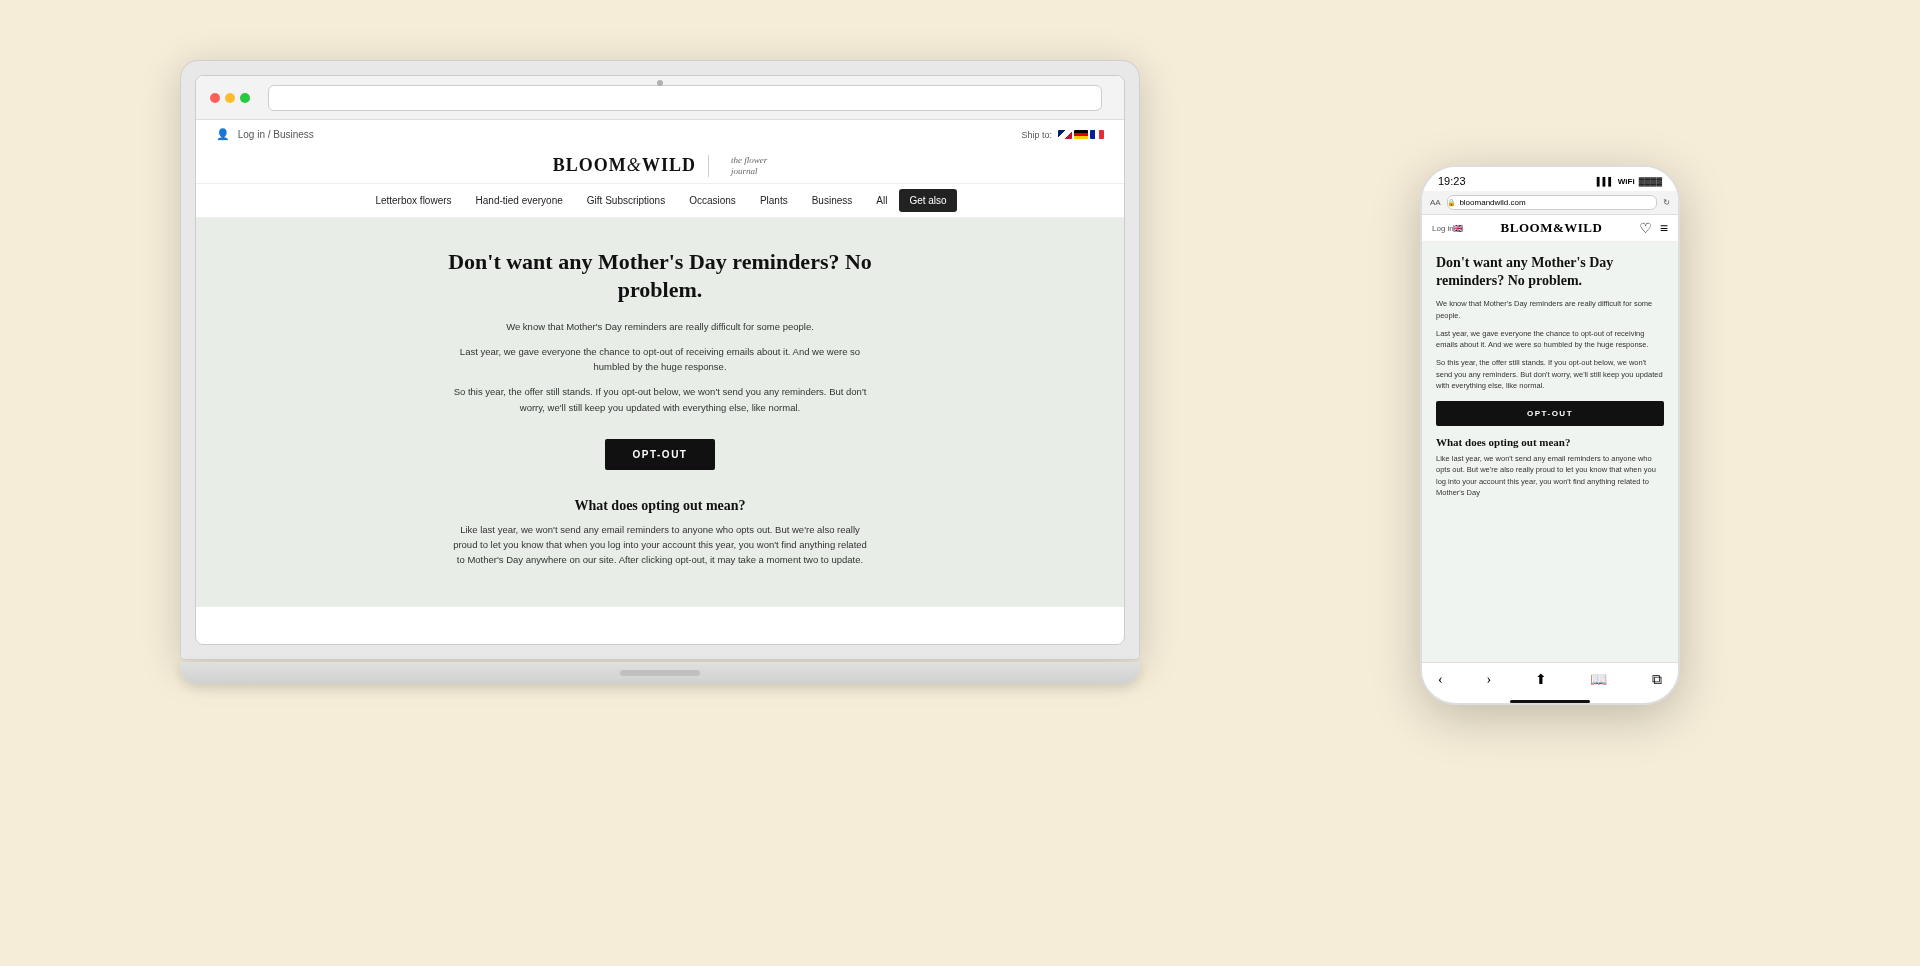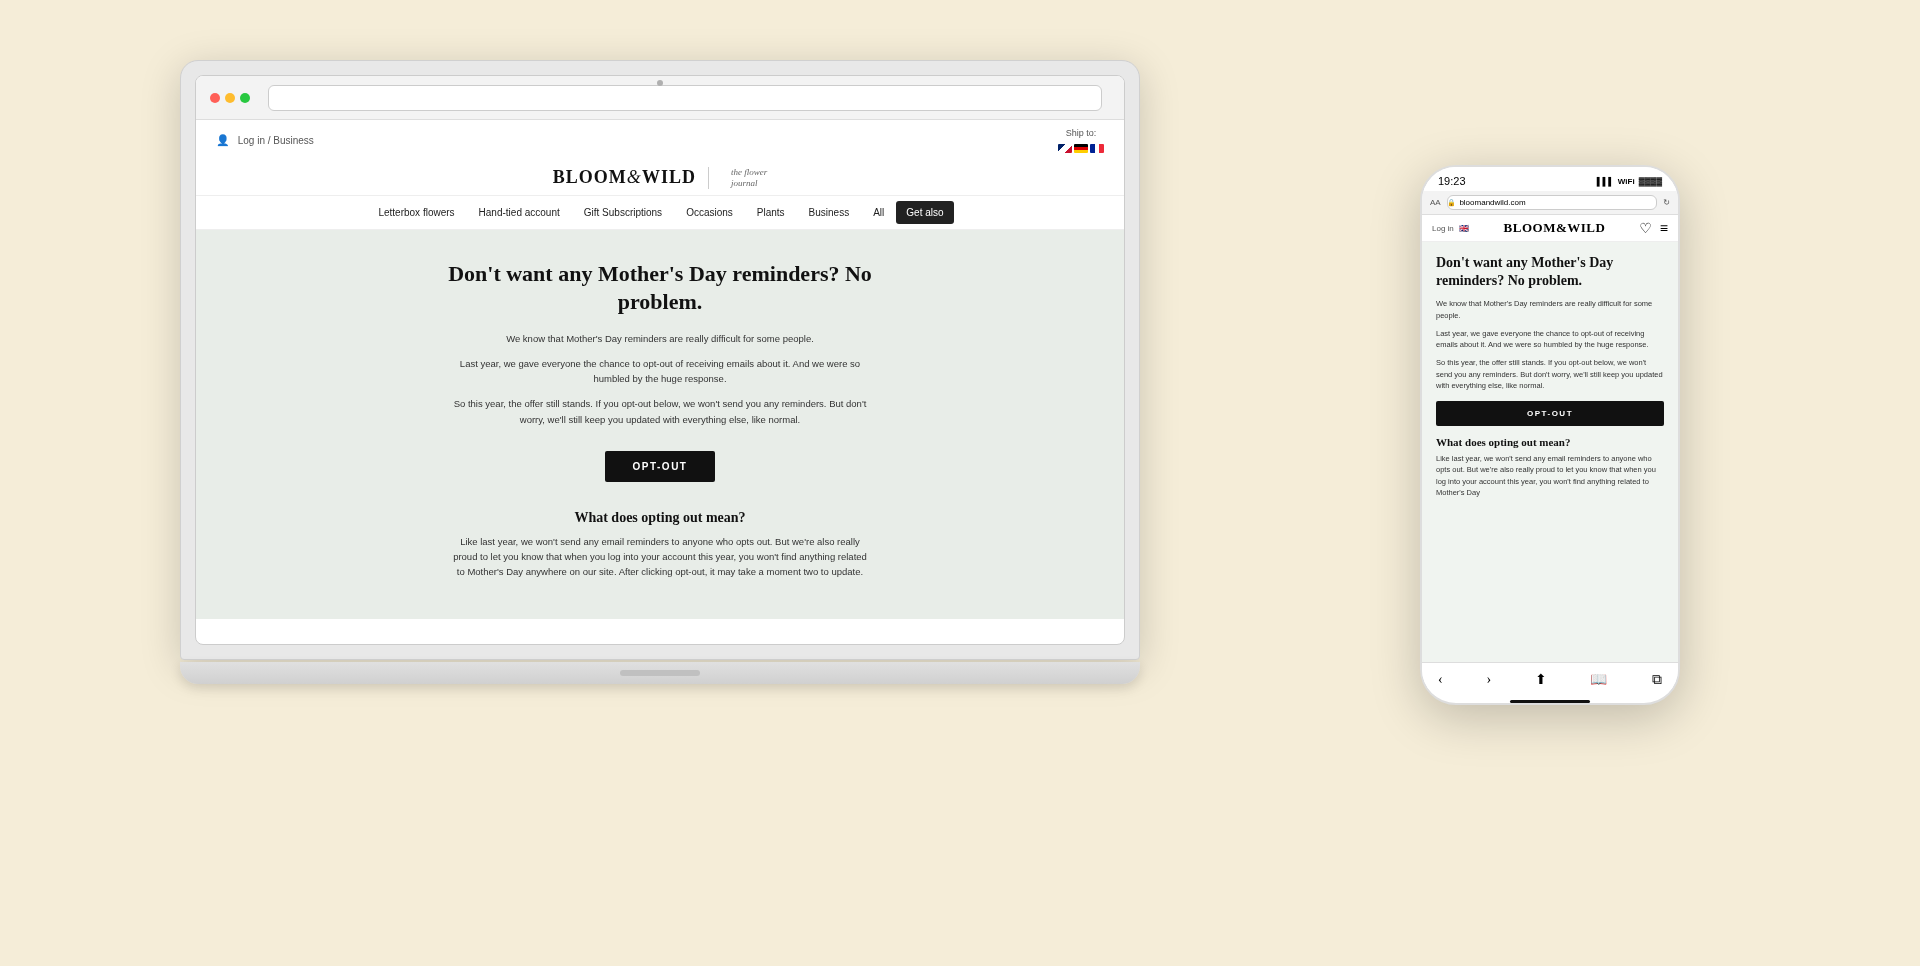--- a/index.html
+++ b/index.html
@@ -336,21 +336,21 @@
       align-items: center;
       justify-content: space-between;
       font-family: Arial, sans-serif;
       font-size: 8px;
       border-bottom: 1px solid #eee;
     }
 
     .phone-nav-left {
       display: flex;
       align-items: center;
-      gap: 6px;
+      gap: 0;
       font-size: 8px;
       color: #555;
     }
 
     .phone-logo {
       font-family: Georgia, serif;
       font-size: 13px;
       font-weight: bold;
       letter-spacing: 0.5px;
     }
@@ -452,42 +452,42 @@
           <div class="browser-addressbar"></div>
         </div>
 
         <div class="site-header">
 
           <div class="site-topbar">
             <div class="site-topbar-left">
               <span class="user-icon">👤</span>
               <span>Log in / Business</span>
             </div>
-            <div style="display:flex;align-items:center;gap:6px;flex-direction:column;">
+            <div style="display:flex;align-items:center;gap:6px;">
               <span class="ship-label">Ship to:</span>
               <div class="flag-icons">
                 <div class="flag-block flag-uk"></div>
                 <div class="flag-block flag-de"></div>
                 <div class="flag-block flag-fr"></div>
               </div>
             </div>
           </div>
 
           <div class="site-logo-area">
             <div class="bloom-logo">
               BLOOM<span>&amp;</span>WILD
             </div>
             <div class="journal-logo">
               <em>the flower<br>journal</em>
             </div>
           </div>
 
           <div class="site-nav">
             <div class="site-nav-item">Letterbox flowers</div>
-            <div class="site-nav-item">Hand-tied account</div>
+            <div class="site-nav-item">Hand-tied everyone</div>
             <div class="site-nav-item">Gift Subscriptions</div>
             <div class="site-nav-item">Occasions</div>
             <div class="site-nav-item">Plants</div>
             <div class="site-nav-item">Business</div>
             <div class="site-nav-item">All</div>
             <div class="site-nav-item btn-help">Get also</div>
           </div>
         </div>
 
         <div class="site-main">

